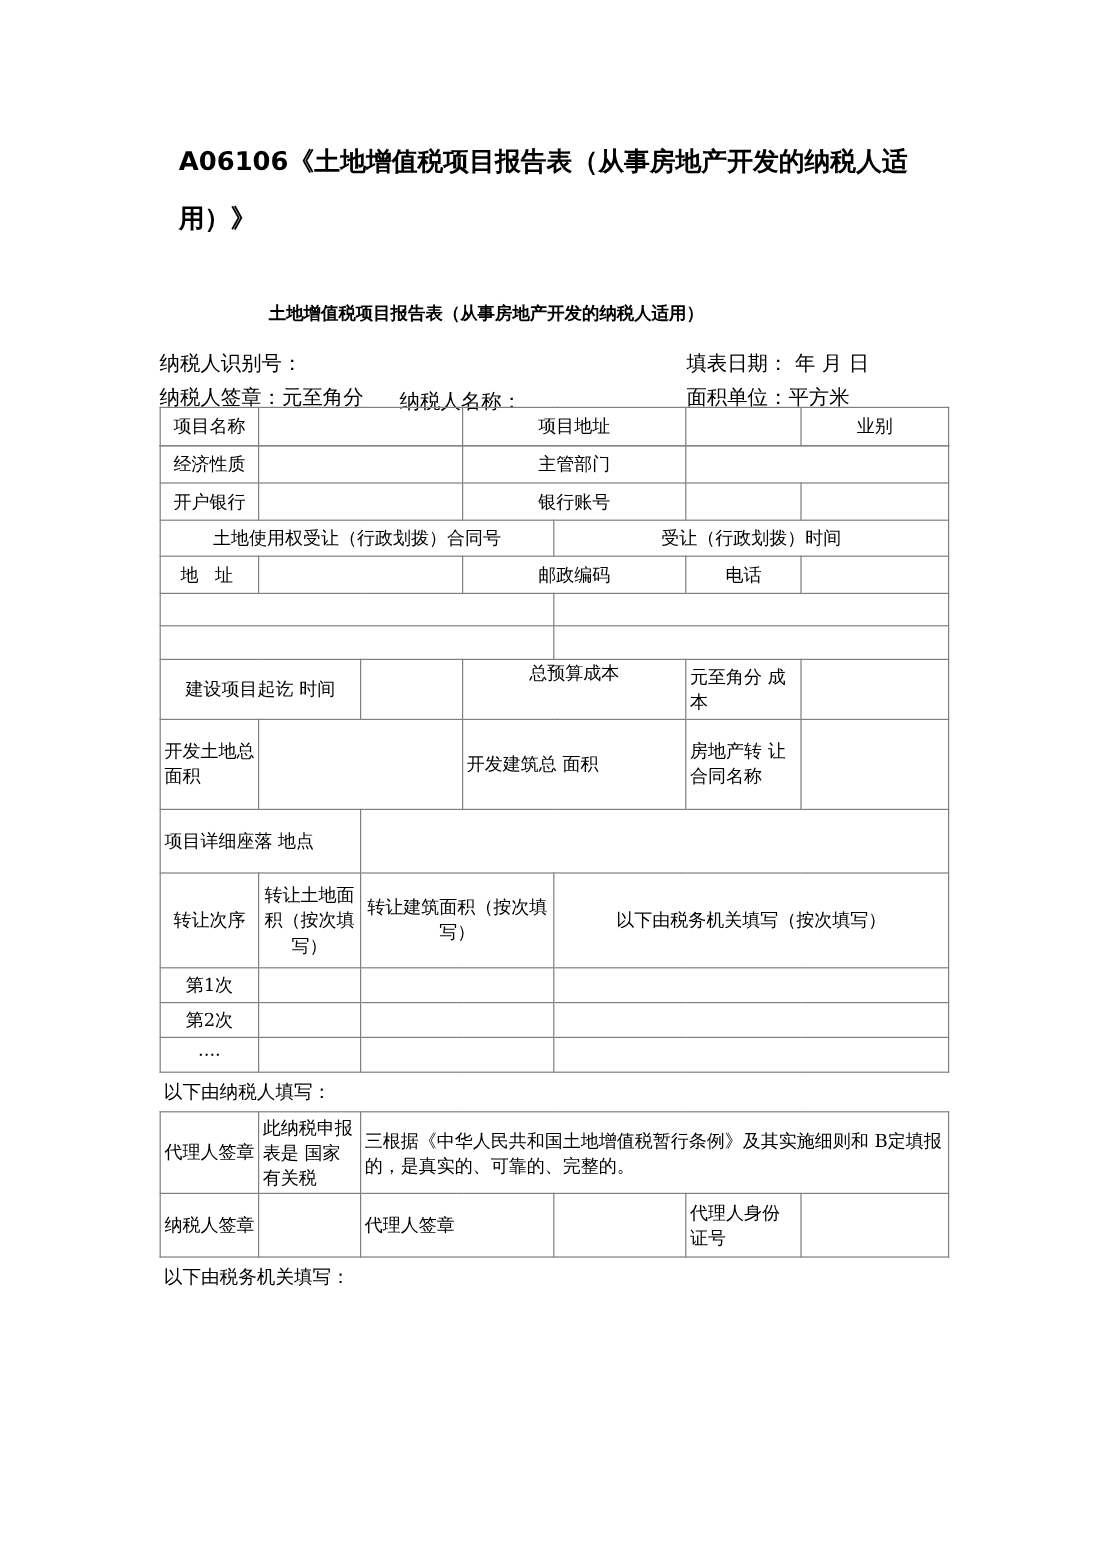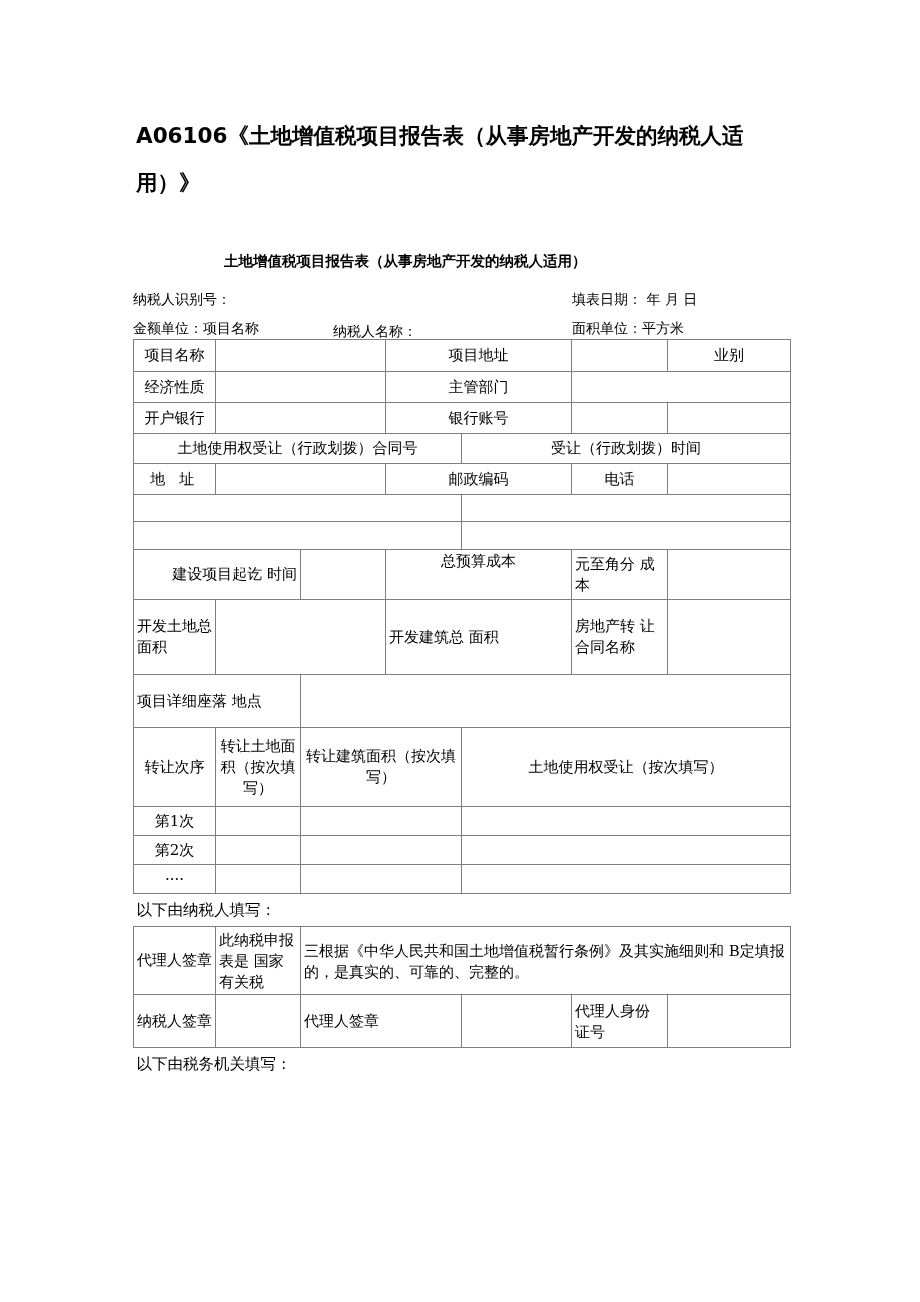--- a/index.html
+++ b/index.html
@@ -18,21 +18,21 @@
   .page {
     position: absolute;
     left: 0; top: 0;
     width: 920px;
     height: 1302px;
   }
 
   
   .doc-title {
     position: absolute;
-    left: 136px;
+    left: 149px;
     top: 112px;
     width: 660px;
     font-family: "DejaVu Sans", "Liberation Sans", sans-serif;
     font-weight: bold;
     font-size: 21.5px;
     line-height: 47px;
     letter-spacing: 0px;
     color: #000;
   }
 
@@ -44,21 +44,21 @@
     font-size: 14.5px;
     font-weight: bold;
     font-family: "DejaVu Serif", "Liberation Serif", serif;
     white-space: nowrap;
     margin-left: 36px;
   }
 
   
   .meta {
     position: absolute;
-    font-size: 14px;
+    font-size: 17px;
     white-space: nowrap;
   }
   .meta-r1 { top: 291px; }
   .meta-r2 { top: 320px; }
   .m-c1 { left: 133px; }
   .m-c2 { left: 333px; margin-top: 32px; }
   .m-c3 { left: 572px; text-align: right; }
 
   
   table.form {
@@ -106,21 +106,21 @@
 <div class="page">
 
   <div class="doc-title">A06106《土地增值税项目报告表（从事房地产开发的纳税人适用）》</div>
 
   <div class="sub-title">土地增值税项目报告表（从事房地产开发的纳税人适用）</div>
 
   <div class="meta meta-r1 m-c1">纳税人识别号：</div>
   <div class="meta meta-r1 m-c2">纳税人名称：</div>
   <div class="meta meta-r1 m-c3">填表日期：  年  月  日</div>
 
-  <div class="meta meta-r2 m-c1">金额单位：项目名称</div>
+  <div class="meta meta-r2 m-c1">纳税人签章：元至角分</div>
   <div class="meta meta-r2 m-c3">面积单位：平方米</div>
 
   <table class="form">
     <colgroup>
       <col style="width:82px">
       <col style="width:85px">
       <col style="width:85px">
       <col style="width:76px">
       <col style="width:110px">
       <col style="width:96px">
@@ -170,21 +170,21 @@
       <tr>
         <td class="blank" colspan="4" style="height:24px"></td>
         <td class="blank" colspan="3"></td>
       </tr>
       <tr>
         <td class="blank" colspan="4" style="height:25px"></td>
         <td class="blank" colspan="3"></td>
       </tr>
 
       <tr>
-        <td class="lbl top" colspan="2" style="height:47px;text-align:right">建设项目起讫 时间</td>
+        <td class="lbl top" colspan="2" style="height:47px;text-align:center">建设项目起讫 时间</td>
         <td class="blank"></td>
         <td class="lbl" colspan="2" style="vertical-align:top">总预算成本</td>
         <td class="lbl top" style="text-align:left">元至角分 成本</td>
         <td class="blank"></td>
       </tr>
 
       <tr>
         <td class="lbl top" style="height:72px;text-align:left">开发土地总 面积</td>
         <td class="blank" colspan="2"></td>
         <td class="lbl top" colspan="2" style="text-align:left">开发建筑总 面积</td>
@@ -194,21 +194,21 @@
 
       <tr>
         <td class="lbl top" colspan="2" style="height:50px;text-align:left">项目详细座落 地点</td>
         <td class="blank" colspan="5"></td>
       </tr>
 
       <tr>
         <td class="lbl top" style="height:76px">转让次序</td>
         <td class="lbl bot">转让土地面 积（按次填 写）</td>
         <td class="lbl top" colspan="2">转让建筑面积（按次填写）</td>
-        <td class="lbl top" colspan="3">土地使用权受让（按次填写）</td>
+        <td class="lbl top" colspan="3">以下由税务机关填写（按次填写）</td>
       </tr>
 
       <tr>
         <td class="lbl" style="height:26px">第1次</td>
         <td class="blank"></td>
         <td class="blank" colspan="2"></td>
         <td class="blank" colspan="3"></td>
       </tr>
 
       <tr>

